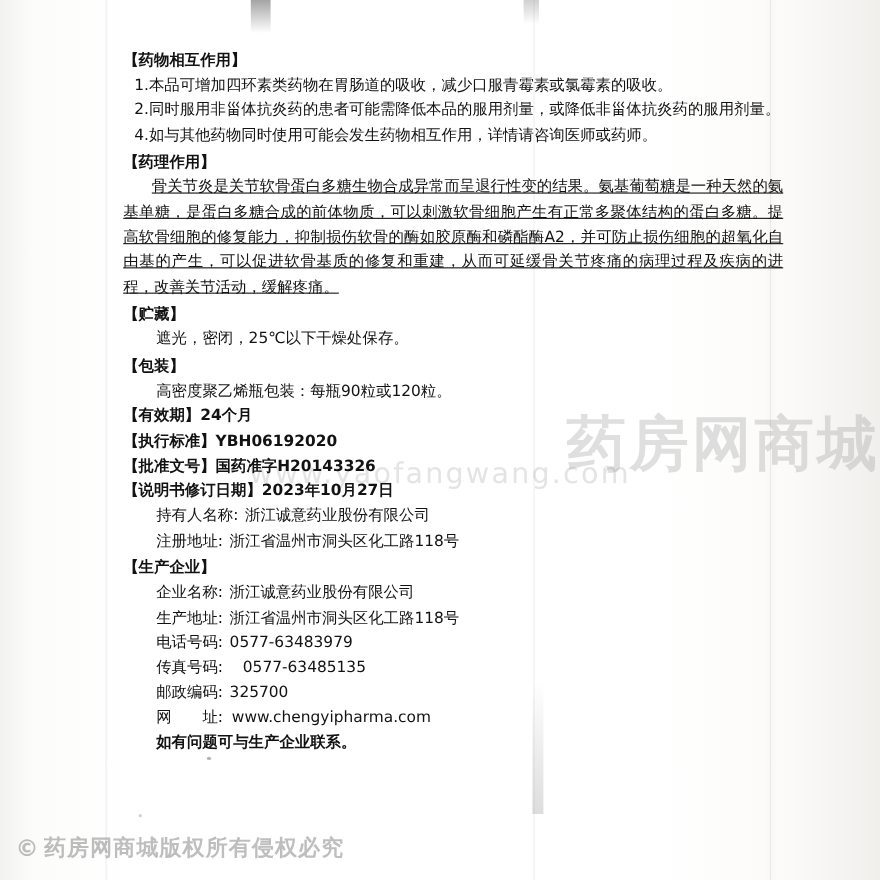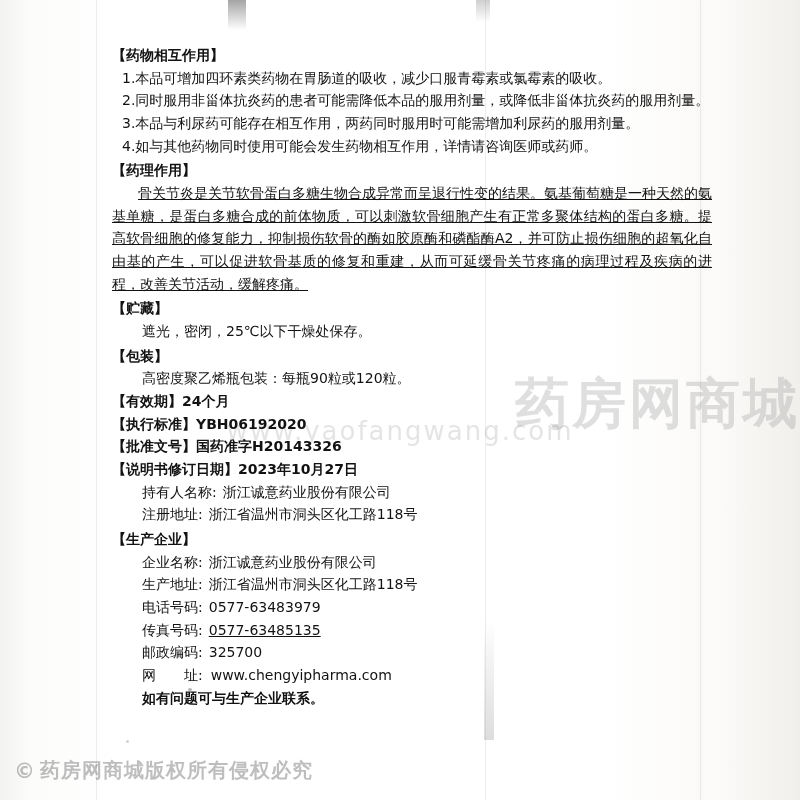--- a/index.html
+++ b/index.html
@@ -188,21 +188,20 @@
 <div class="wm-bottom">
   <span class="c-mark">©</span>
   <span>药房网商城版权所有侵权必究</span>
 </div>
 
 <div id="content">
 
   <div class="sec-head">【药物相互作用】</div>
   <div class="num-line">1.本品可增加四环素类药物在胃肠道的吸收，减少口服青霉素或氯霉素的吸收。</div>
   <div class="num-line">2.同时服用非甾体抗炎药的患者可能需降低本品的服用剂量，或降低非甾体抗炎药的服用剂量。</div>
-  <div class="num-line">3.本品与利尿药可能存在相互作用，两药同时服用时可能需增加利尿药的服用剂量。</div>
   <div class="num-line">4.如与其他药物同时使用可能会发生药物相互作用，详情请咨询医师或药师。</div>
 
   <div class="sec-head">【药理作用】</div>
   <div class="para">骨关节炎是关节软骨蛋白多糖生物合成异常而呈退行性变的结果。氨基葡萄糖是一种天然的氨基单糖，是蛋白多糖合成的前体物质，可以刺激软骨细胞产生有正常多聚体结构的蛋白多糖。提高软骨细胞的修复能力，抑制损伤软骨的酶如胶原酶和磷酯酶A2，并可防止损伤细胞的超氧化自由基的产生，可以促进软骨基质的修复和重建，从而可延缓骨关节疼痛的病理过程及疾病的进程，改善关节活动，缓解疼痛。</div>
 
   <div class="sec-head">【贮藏】</div>
   <div class="indent-line">遮光，密闭，25℃以下干燥处保存。</div>
 
   <div class="sec-head">【包装】</div>
   <div class="indent-line">高密度聚乙烯瓶包装：每瓶90粒或120粒。</div>
@@ -237,21 +236,21 @@
   <div class="kv">
     <span class="k">生产地址:</span>
     <span class="v" style="margin-left:6px;">浙江省温州市洞头区化工路118号</span>
   </div>
   <div class="kv">
     <span class="k">电话号码:</span>
     <span class="v" style="margin-left:6px;">0577-63483979</span>
   </div>
   <div class="kv">
     <span class="k">传真号码:</span>
-    <span class="v" style="margin-left:6px;text-decoration:underline;">0577-63485135</span>
+    <span class="v" style="margin-left:18px;">0577-63485135</span>
   </div>
   <div class="kv">
     <span class="k">邮政编码:</span>
     <span class="v" style="margin-left:6px;">325700</span>
   </div>
   <div class="kv">
     <span class="k">网　　址:</span>
     <span class="v" style="margin-left:8px;">www.chengyipharma.com</span>
   </div>
   <div class="bold-note">如有问题可与生产企业联系。</div>

